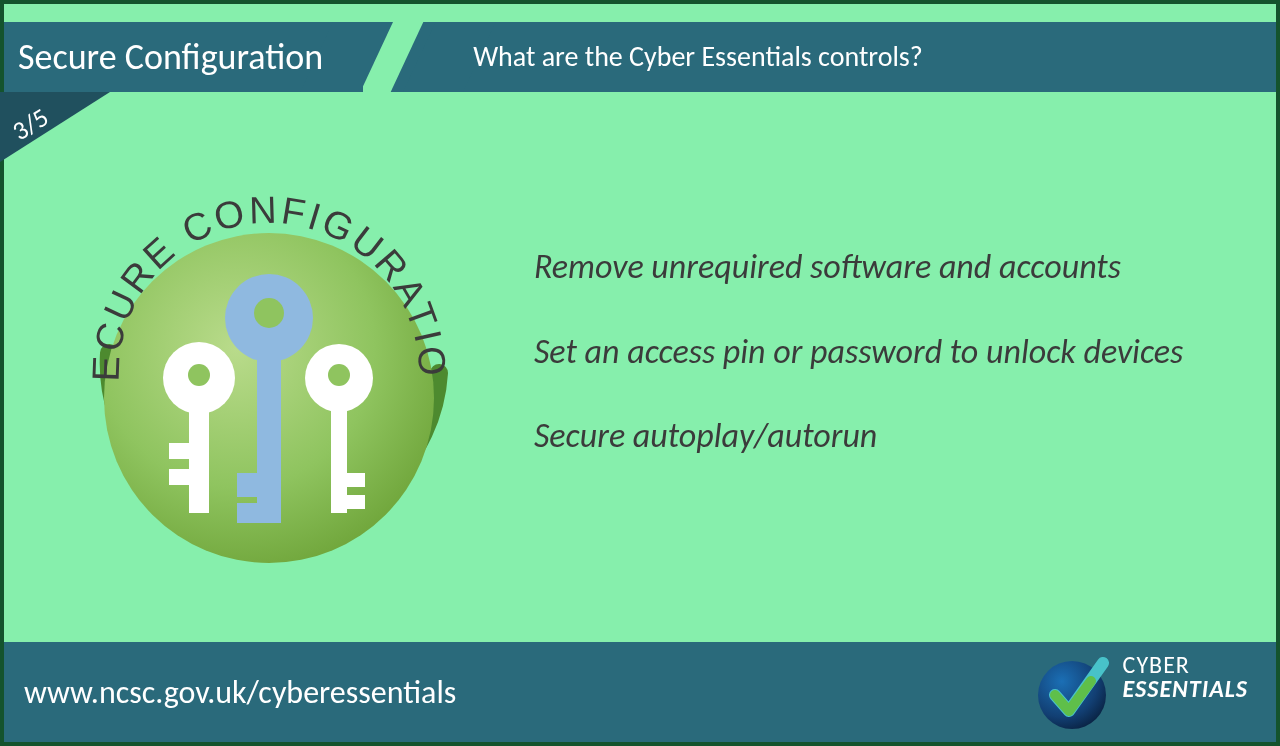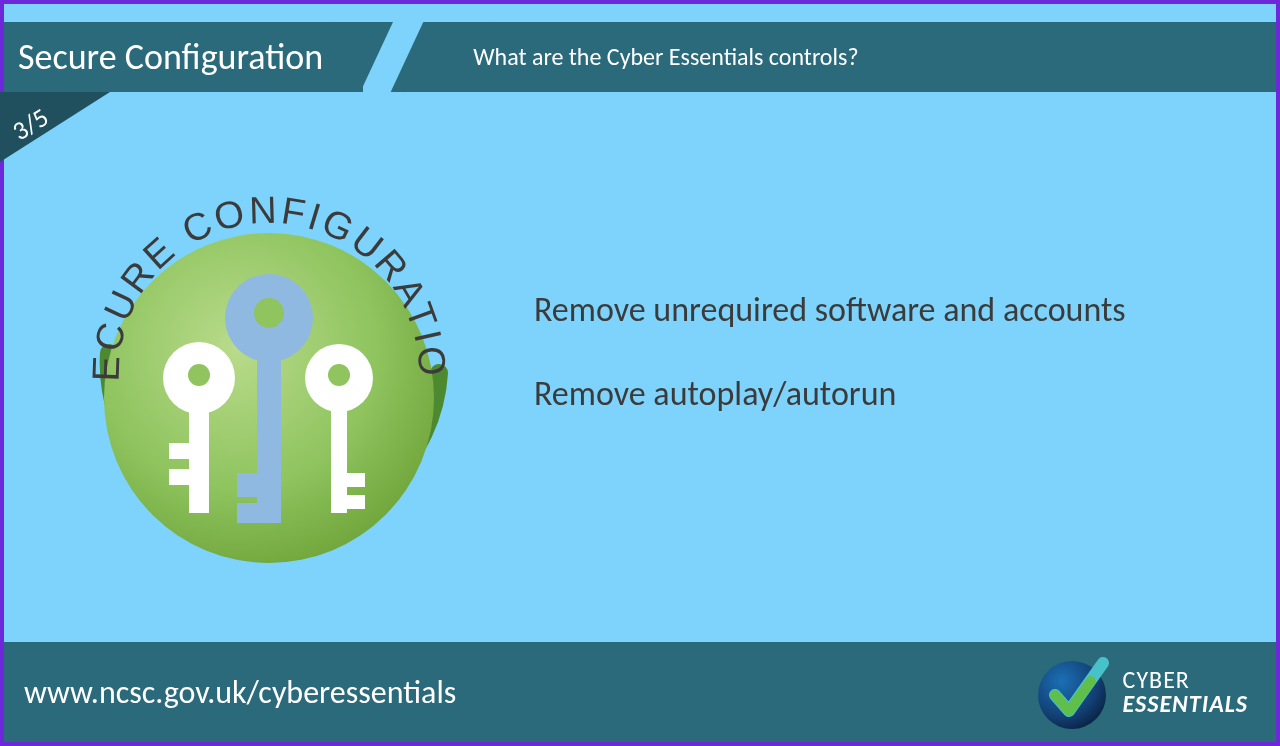--- a/index.html
+++ b/index.html
@@ -7,22 +7,22 @@
     width: 1280px;
     height: 746px;
     font-family: "Gill Sans", "Gill Sans MT", "Segoe UI", Calibri, sans-serif;
     background: #ffffff;
     overflow: hidden;
   }
   .page {
     width: 1280px;
     height: 746px;
     position: relative;
-    border: 4px solid #6d28d9;
-    background: #7dd3fc;
+    border: 4px solid #14532d;
+    background: #86efac;
   }
   
   .header {
     position: absolute;
     top: 18px;
     left: 0;
     right: 0;
     height: 70px;
     display: flex;
     align-items: stretch;
@@ -58,21 +58,21 @@
     background: #2a6a7b;
     transform: skewX(-25deg);
   }
   .stripe.a { left: 44px; }
   .stripe.b { left: 64px; }
   .stripe.c { left: 84px; }
   .header-right {
     flex: 1;
     background: #2a6a7b;
     color: #ffffff;
-    font-size: 24px;
+    font-size: 28px;
     line-height: 70px;
     padding-left: 40px;
     position: relative;
   }
   .header-right::before {
     content: "";
     position: absolute;
     top: 0; left: -30px;
     width: 60px; height: 70px;
     background: #2a6a7b;
@@ -113,20 +113,21 @@
     width: 530px;
     height: 500px;
     display: flex;
     align-items: center;
     justify-content: center;
     position: relative;
   }
   .bullets {
     flex: 1;
     padding-right: 48px;
+    font-style: italic;
   }
   .bullets p {
     color: #3b3b3b;
     font-size: 34px;
     line-height: 1.25;
     margin-bottom: 42px;
     font-weight: 500;
   }
 
   .footer {
@@ -138,21 +139,21 @@
     display: flex;
     align-items: center;
     justify-content: space-between;
     padding: 0 28px 0 20px;
   }
   .footer-url {
     font-size: 32px;
   }
   .footer-logo {
     display: flex;
-    align-items: center;
+    align-items: flex-start;
     gap: 12px;
   }
   .footer-logo-text {
     display: flex;
     flex-direction: column;
     line-height: 1.0;
     font-size: 24px;
     letter-spacing: 1px;
   }
   .footer-logo-text .thin { font-weight: 300; }
@@ -228,21 +229,22 @@
           <rect x="198" y="360" width="20" height="20"></rect>
         </g>
 
         <text font-family="Gill Sans, Segoe UI, sans-serif" font-size="38" fill="#3b3b3b" letter-spacing="3">
           <textPath href="#arcTop" startOffset="50%" text-anchor="middle">SECURE CONFIGURATION</textPath>
         </text>
       </svg>
     </div>
     <div class="bullets">
       <p>Remove unrequired software and accounts</p>
-      <p>Remove autoplay/autorun</p>
+      <p>Set an access pin or password to unlock devices</p>
+      <p>Secure autoplay/autorun</p>
     </div>
   </div>
 
   <div class="footer">
     <div class="footer-url">www.ncsc.gov.uk/cyberessentials</div>
     <div class="footer-logo">
       <svg width="78" height="78" viewBox="0 0 78 78">
         <defs>
           <radialGradient id="globe" cx="35%" cy="30%" r="75%">
             <stop offset="0%" stop-color="#1b6fb5"></stop>

